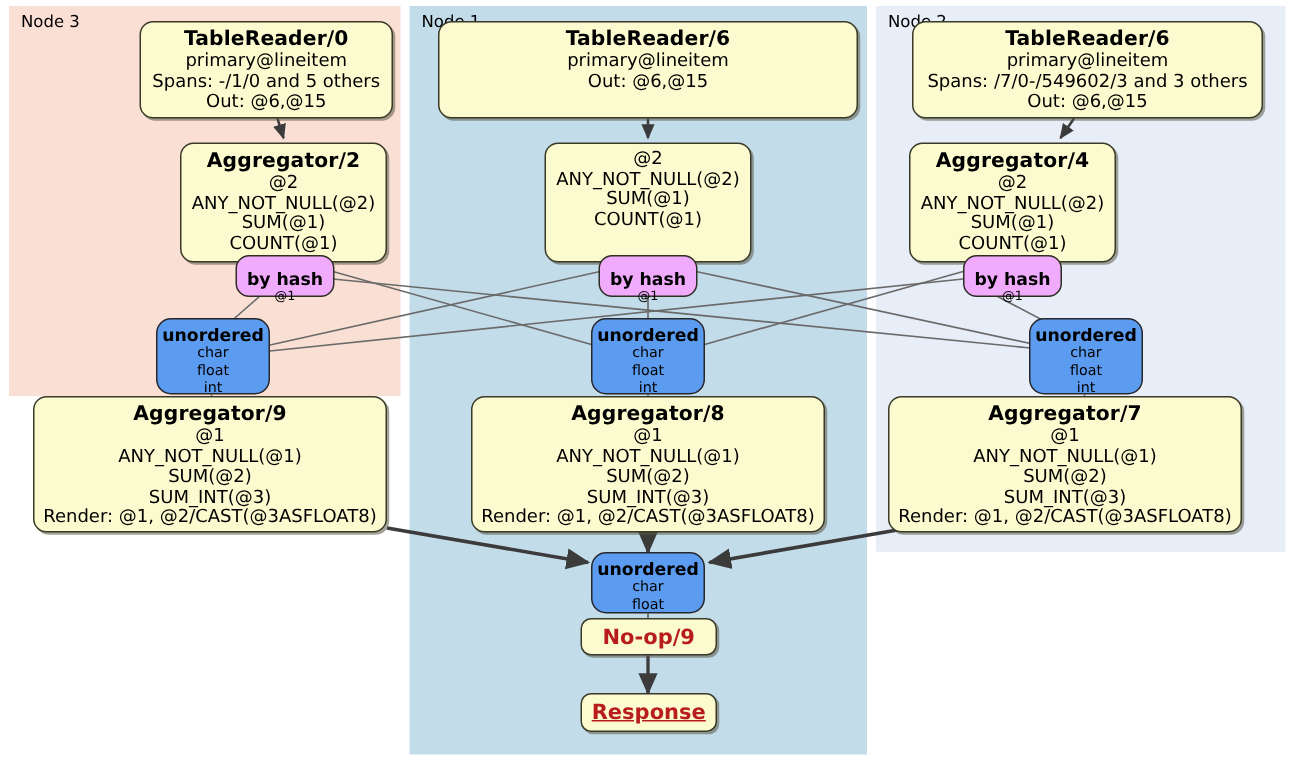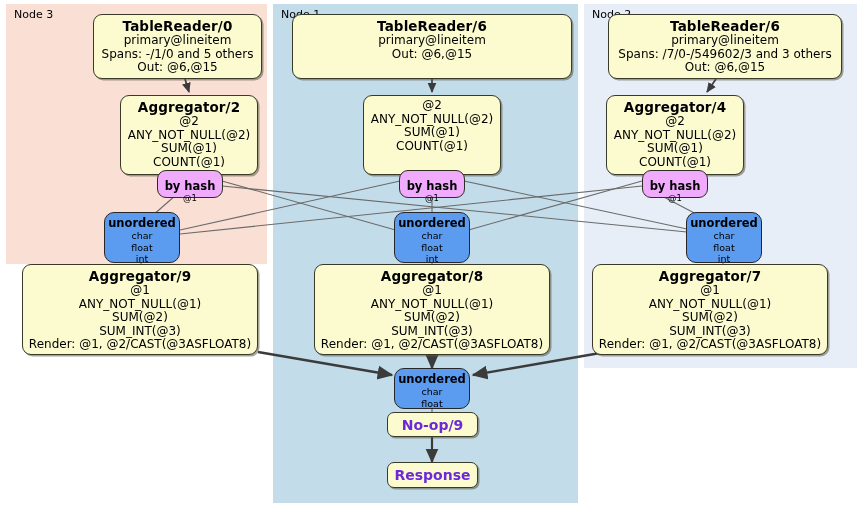--- a/index.html
+++ b/index.html
@@ -16,21 +16,21 @@
 
   
   .proc{position:absolute;box-sizing:border-box;background:#fbfbcf;border:1.2px solid #3a3a28;
         border-radius:9px;text-align:center;color:#000;
         box-shadow:1.5px 1.5px 0 rgba(90,90,70,.55);padding-top:3px;}
   .proc .ttl{font-weight:bold;font-size:13.5px;line-height:16px;letter-spacing:.1px;}
   .proc .ln{font-size:12px;line-height:13.6px;white-space:nowrap;}
 
   
   .pill{position:absolute;box-sizing:border-box;background:#fbfbcf;border:1.2px solid #3a3a28;
-        border-radius:7px;text-align:center;color:#6d28d9;font-weight:bold;font-size:14px;
+        border-radius:7px;text-align:center;color:#b91c1c;font-weight:bold;font-size:14px;
         box-shadow:1.5px 1.5px 0 rgba(90,90,70,.55);display:flex;align-items:center;justify-content:center;}
 
   
   .router{position:absolute;box-sizing:border-box;background:#f0abfc;border:1.2px solid #2e2e22;
           border-radius:9px;text-align:center;color:#000;padding-top:9px;z-index:4;}
   .router .ttl{font-weight:bold;font-size:11.5px;line-height:13px;}
   .router .ln{font-size:8.5px;line-height:10px;}
 
   
   .sync{position:absolute;box-sizing:border-box;background:#5b9bf0;border:1.2px solid #27272a;
@@ -168,21 +168,21 @@
   <div class="sync" style="left:394px;top:368px;width:76px;height:41px;">
     <div class="ttl">unordered</div>
     <div class="ln">char</div>
     <div class="ln">float</div>
   </div>
 
   <div class="pill" style="left:387px;top:412px;width:91px;height:25px;">
     <span>No-op/9</span>
   </div>
 
-  <div class="pill" style="left:387px;top:462px;width:91px;height:26px;">
+  <div class="pill" style="left:387px;top:462px;width:91px;height:26px;text-decoration:underline;">
     <span>Response</span>
   </div>
 
   <div class="proc" style="left:608px;top:14px;width:234px;height:65px;">
     <div class="ttl">TableReader/6</div>
     <div class="ln">primary@lineitem</div>
     <div class="ln">Spans: /7/0-/549602/3 and 3 others</div>
     <div class="ln">Out: @6,@15</div>
   </div>
 

